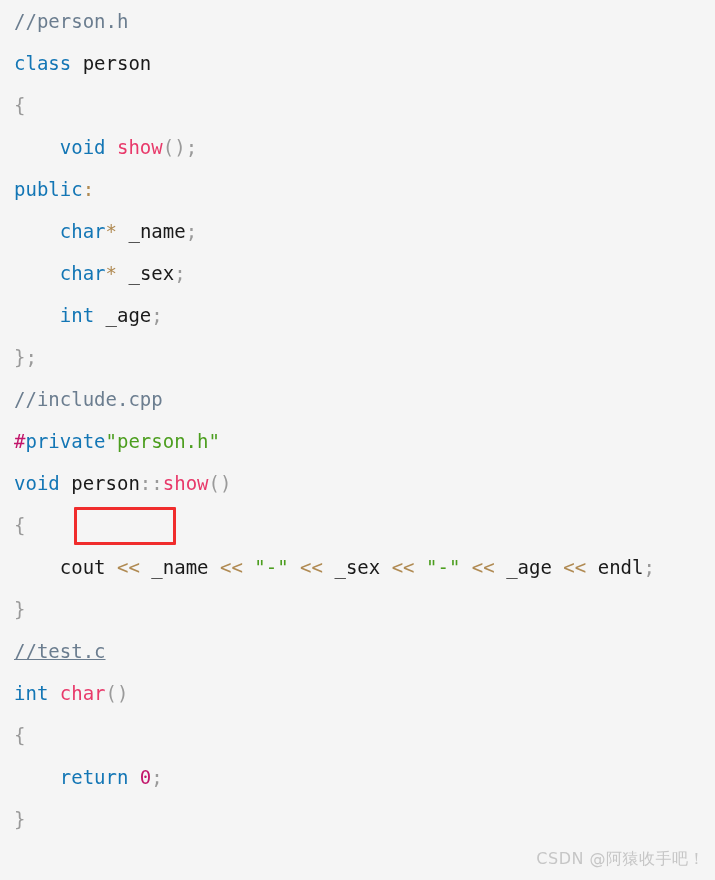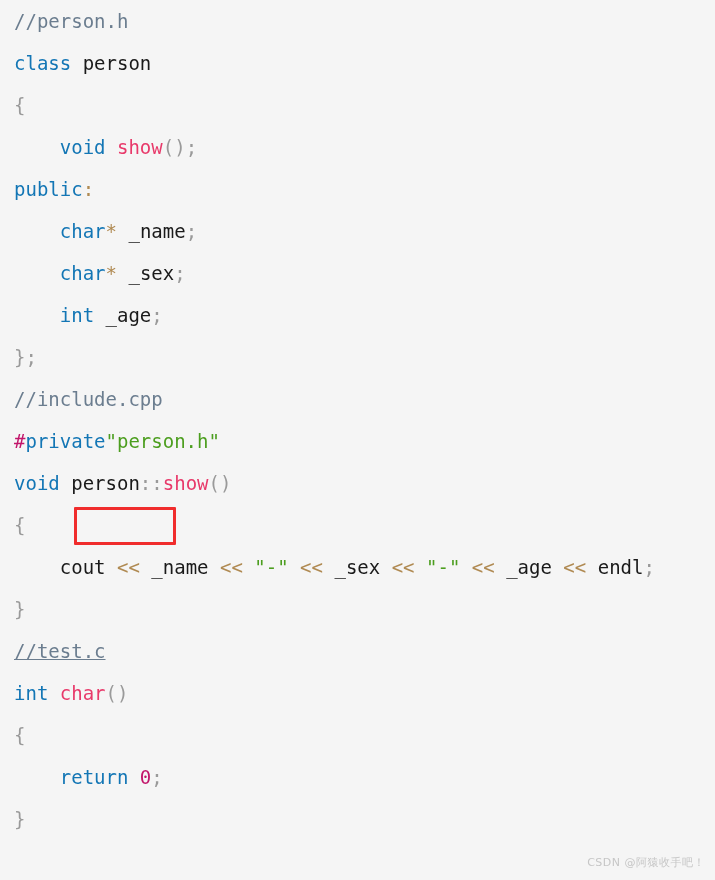--- a/index.html
+++ b/index.html
@@ -50,21 +50,21 @@
     border-radius: 1px;
     box-sizing: border-box;
     pointer-events: none;
   }
 
   #watermark {
     position: absolute;
     right: 10px;
     bottom: 10px;
     font-family: "DejaVu Sans", "Liberation Sans", sans-serif;
-    font-size: 11px;
+    font-size: 16px;
     color: #c6c6c6;
     letter-spacing: 0.5px;
     white-space: pre;
   }
 </style>
 </head>
 <body>
 
 <div id="code-block" style="background: rgb(245, 245, 245);">
   <div id="code-lines">

